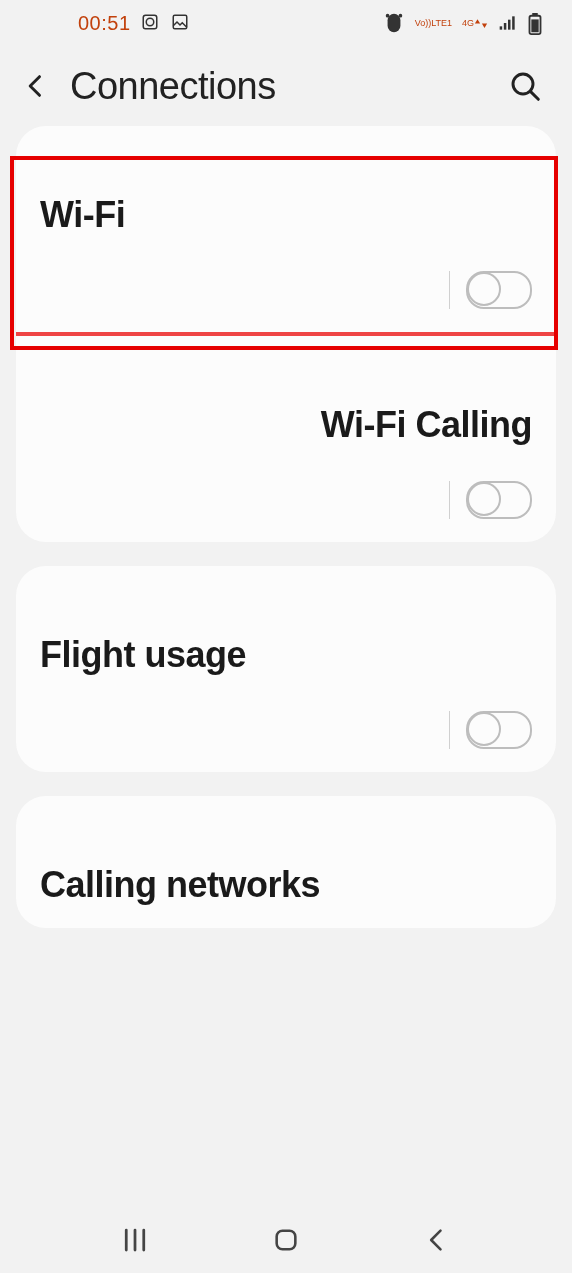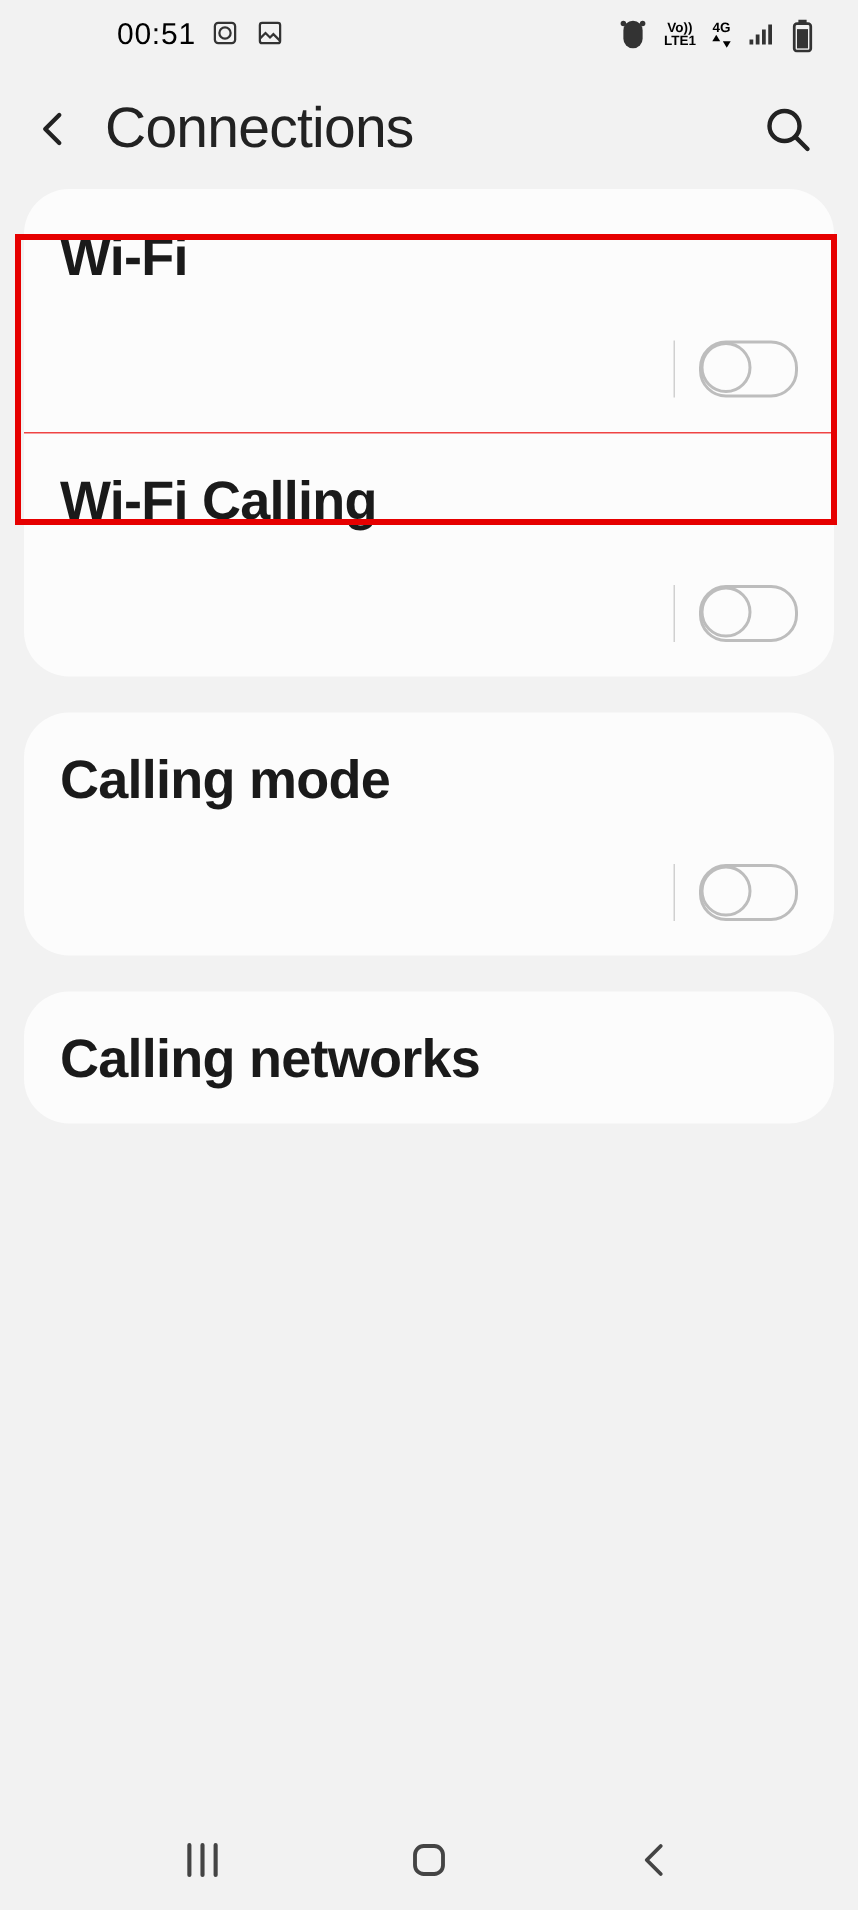--- a/index.html
+++ b/index.html
@@ -16,35 +16,34 @@
   }
 
   
   .status-bar {
     height: 46px;
     padding: 0 24px 0 78px;
     display: flex;
     align-items: center;
     justify-content: space-between;
     font-size: 20px;
-    color: #000000;
+    color: #c2410c;
   }
   .status-left, .status-right {
     display: flex;
     align-items: center;
     gap: 10px;
   }
   .status-clock { font-weight: 500; letter-spacing: 0.5px; }
   .netlabel {
     display: flex;
-    flex-direction: column;
     align-items: center;
     line-height: 9px;
     font-size: 9px;
-    font-weight: 700;
+    font-weight: 400;
   }
 
   
   .header {
     height: 80px;
     display: flex;
     align-items: center;
     padding: 0 26px 0 16px;
   }
   .back-btn {
@@ -70,27 +69,29 @@
     background: #fcfcfc;
     border-radius: 30px;
     margin-bottom: 24px;
     overflow: hidden;
   }
   .item {
     padding: 24px 24px 22px 24px;
     position: relative;
   }
   .item + .item {
-    border-top: 1px solid #ef4444;
+    border-top: 4px solid #ef4444;
+    text-align: right;
   }
   .item-title {
     font-size: 36px;
     font-weight: 700;
     color: #1a1a1a;
     letter-spacing: -0.5px;
+    margin-top: 44px;
   }
   .toggle-row {
     display: flex;
     justify-content: flex-end;
     align-items: center;
     margin-top: 34px;
     height: 40px;
   }
   .toggle-row .sep {
     width: 1px;
@@ -243,21 +244,21 @@
         <div class="sep"></div>
         <div class="toggle">
             <div class="knob"></div>
           </div>
       </div>
     </div>
   </div>
 
   <div class="card">
     <div class="item">
-      <div class="item-title">Calling mode</div>
+      <div class="item-title">Flight usage</div>
       <div class="toggle-row">
         <div class="sep"></div>
         <div class="toggle">
             <div class="knob"></div>
           </div>
       </div>
     </div>
   </div>
 
   <div class="card">

